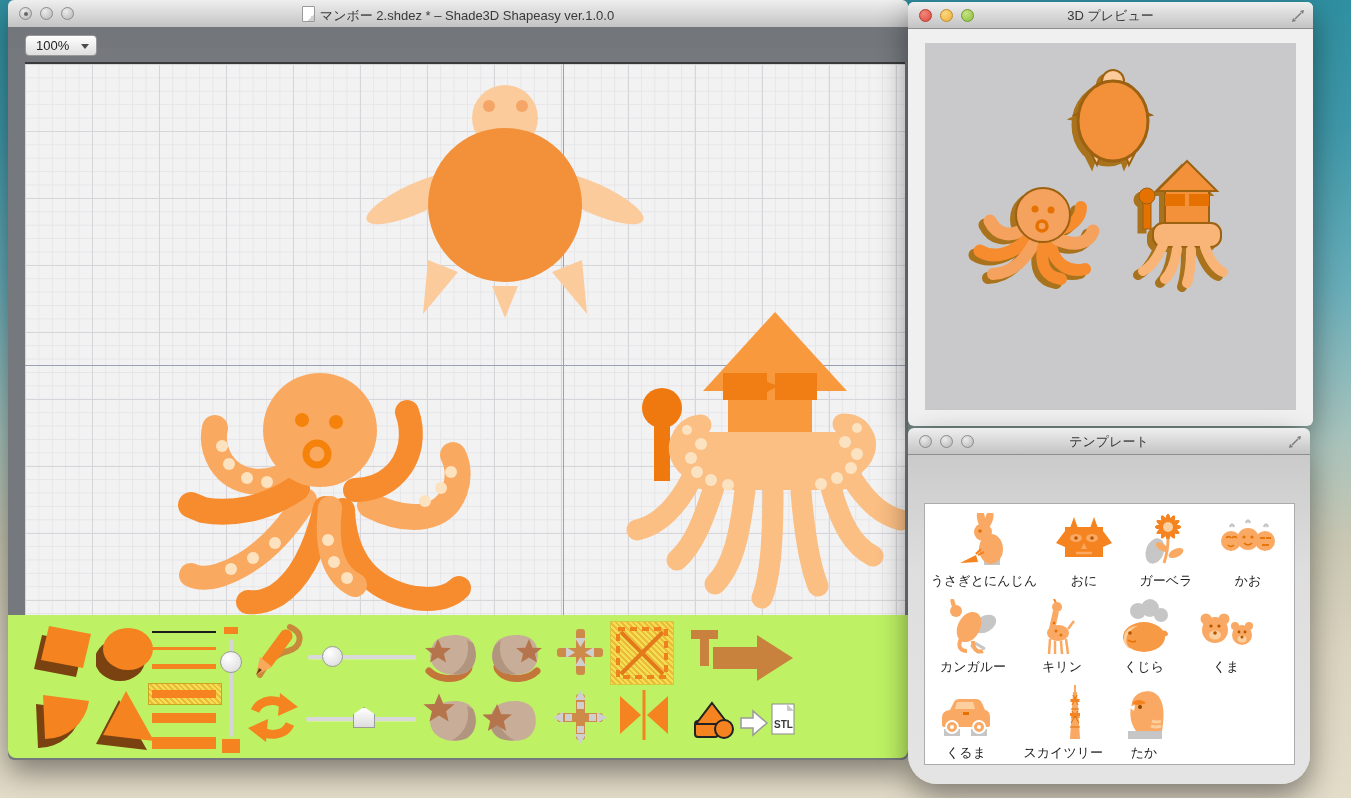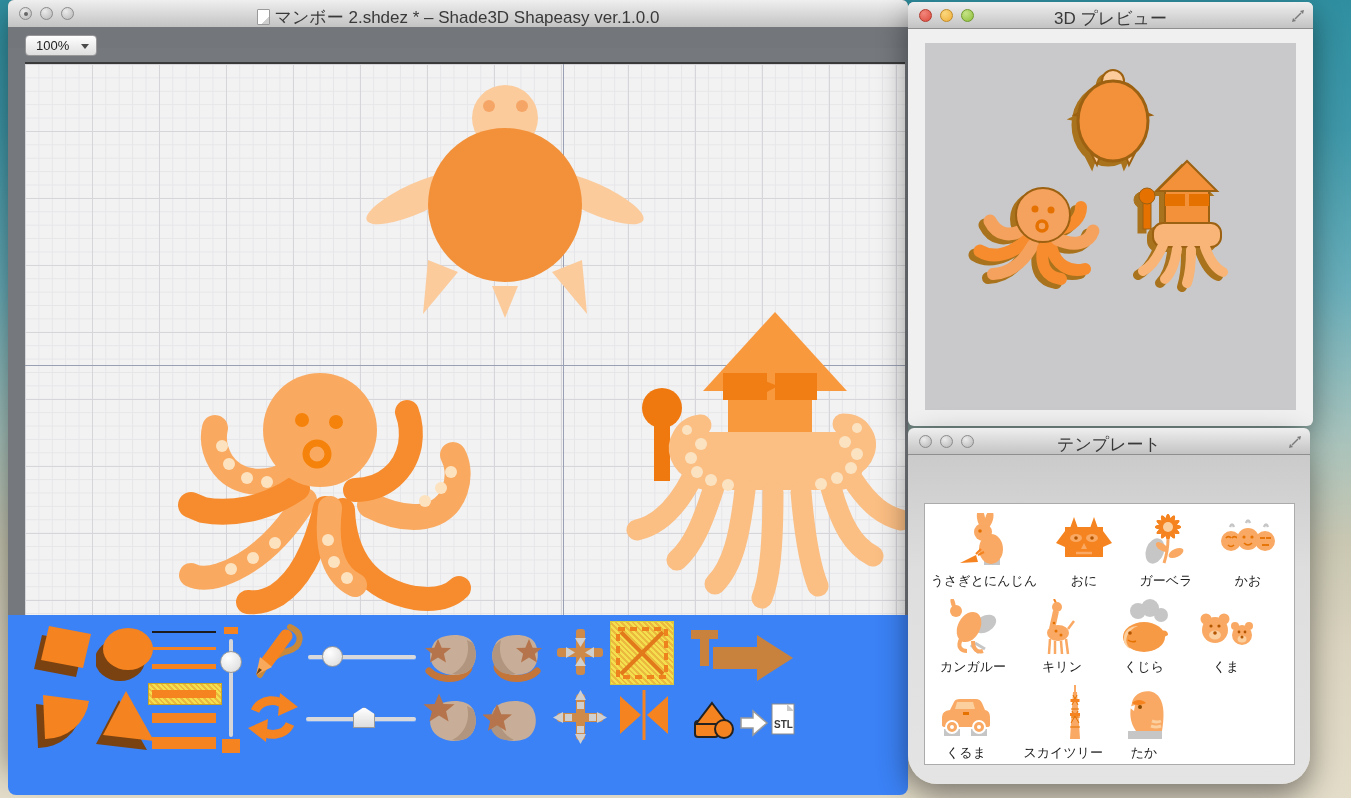--- a/index.html
+++ b/index.html
@@ -1,21 +1,21 @@
 <!DOCTYPE html>
 <html><head>
 <meta charset="utf-8">
 <style>
   html,body{margin:0;padding:0;width:1351px;height:798px;overflow:hidden;
     font-family:"Liberation Sans","DejaVu Sans",sans-serif;}
   body{background:linear-gradient(180deg,#2f8fa0 0%,#3e97a8 16%,#68adb9 36%,#a5c2bc 54%,#c9c7b2 68%,#dbd4c0 82%,#e3dcc9 100%);position:relative;}
   .win{position:absolute;border-radius:6px;box-shadow:0 12px 30px rgba(0,0,0,.45);}
   .titlebar{position:absolute;left:0;top:0;right:0;height:27px;border-radius:6px 6px 0 0;
     background:linear-gradient(#efefef,#c3c3c3);border-bottom:1px solid #8e8e8e;}
-  .ttext{position:absolute;left:0;right:0;top:6px;text-align:center;font-size:17px;color:#393939;}
+  .ttext{position:absolute;left:0;right:0;top:6px;text-align:center;font-size:13px;color:#393939;}
   .lights{position:absolute;left:11px;top:7px;display:flex;gap:8px;}
   .light{width:13px;height:13px;border-radius:50%;border:1px solid #8b8b8b;
     background:radial-gradient(circle at 35% 30%,#ececec,#b5b5b5);position:relative;box-sizing:border-box;}
   .light.red{background:radial-gradient(circle at 35% 30%,#f2877c,#dd4a3c);border-color:#b23a2e;}
   .light.yel{background:radial-gradient(circle at 35% 30%,#fad77e,#efaf3a);border-color:#c08a27;}
   .light.grn{background:radial-gradient(circle at 35% 30%,#c5e386,#8ebe3b;);border-color:#6f9a2d;background:radial-gradient(circle at 35% 30%,#c5e386,#8ebe3b);}
   .light.dot::after{content:"";position:absolute;left:3.5px;top:3.5px;width:4px;height:4px;border-radius:50%;background:#666;}
   .expand{position:absolute;right:8px;top:7px;width:14px;height:14px;}
   .docicon{display:inline-block;width:11px;height:14px;border:1px solid #9a9a9a;vertical-align:-2px;margin-right:5px;
     background:linear-gradient(135deg,#fff 72%,#cfcfcf 72%);border-radius:1px;}
@@ -25,21 +25,21 @@
   .zoomdd{position:absolute;left:17px;top:8px;width:72px;height:21px;border:1px solid #97979a;border-radius:4px;
     background:linear-gradient(#ffffff,#dedede);font-size:13px;color:#222;line-height:20px;padding-left:10px;box-sizing:border-box;}
   .zoomdd .arr{position:absolute;right:7px;top:8px;width:0;height:0;border-left:4px solid transparent;border-right:4px solid transparent;border-top:5px solid #4a4a4a;}
   #canvas{position:absolute;left:17px;top:62px;width:880px;height:553px;background:#f2f2f3;border-top:2px solid #3a3a3a;
     background-image:
       linear-gradient(#d5d5da 1px,transparent 1px),linear-gradient(90deg,#d5d5da 1px,transparent 1px),
       linear-gradient(#e6e6e9 1px,transparent 1px),linear-gradient(90deg,#e6e6e9 1px,transparent 1px);
     background-size:67px 67px,67px 67px,13.4px 13.4px,13.4px 13.4px;overflow:hidden;}
   .axisv{position:absolute;top:0;bottom:0;width:1px;background:#9aa0b4;}
   .axish{position:absolute;left:0;right:0;height:1px;background:#9aa0b4;}
-  #toolbar{position:absolute;left:0;top:615px;width:900px;height:180px;background:#3b82f6;border-radius:0 0 8px 8px;}
+  #toolbar{position:absolute;left:0;top:615px;width:900px;height:143px;background:#bef264;border-radius:0 0 8px 8px;}
   .tool{position:absolute;}
   .hatch{background:repeating-linear-gradient(45deg,#f4e04e 0 2px,#ecb93f 2px 4px);}
   .lstack{position:absolute;left:140px;top:16px;width:72px;}
   .lbar{background:#f5831f;margin:0 0 14px 4px;width:64px;}
   .lsel{border:1px solid #caa520;padding:6px 3px;margin-bottom:8px;width:66px;}
   .lsel .lbar{margin:0;}
   .track-h{height:4px;background:#d9d9dc;border-radius:2px;position:relative;box-shadow:0 1px 0 rgba(255,255,255,.25);}
   .knob-r{position:absolute;top:-9px;width:21px;height:21px;border-radius:50%;border:1px solid #9a9a9a;
     background:radial-gradient(circle at 35% 30%,#ffffff,#d8d8d8);box-sizing:border-box;}
   .knob-p{position:absolute;top:-10px;width:22px;height:21px;background:linear-gradient(#fff,#ddd);border:1px solid #9a9a9a;box-sizing:border-box;

